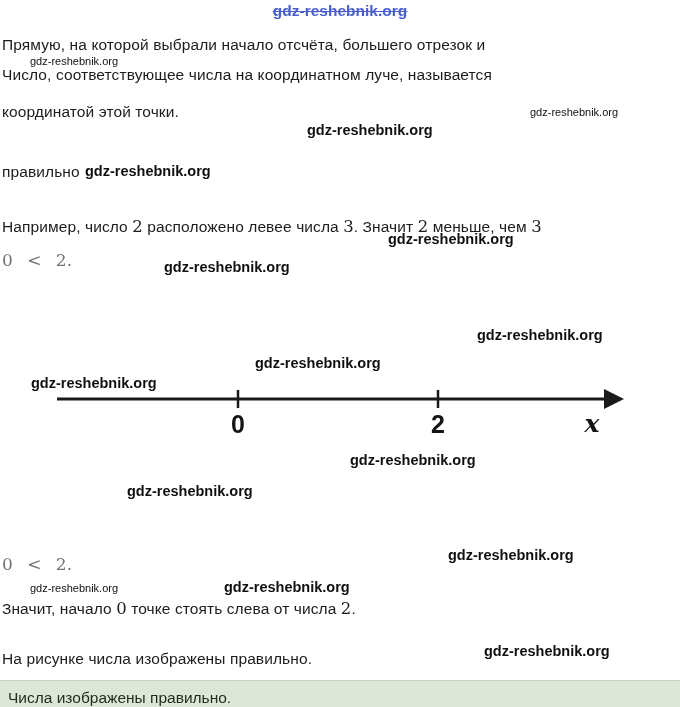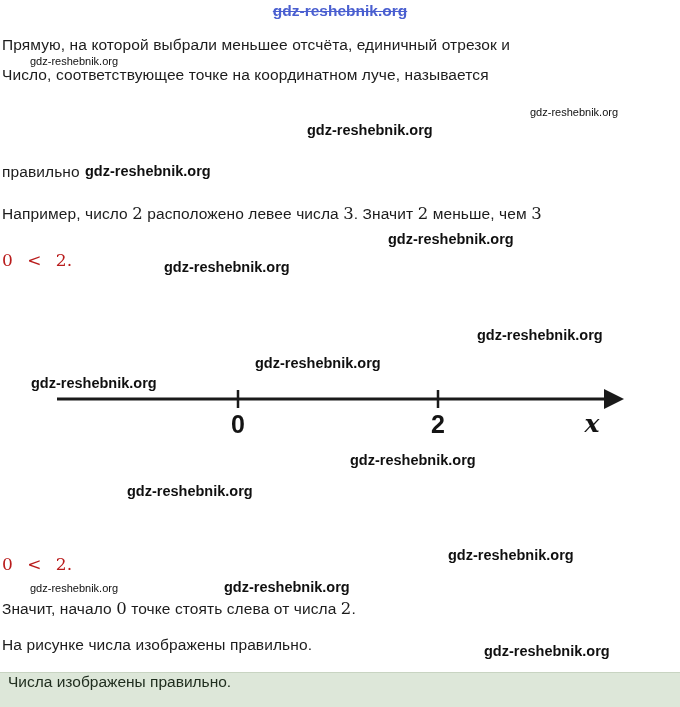--- a/index.html
+++ b/index.html
@@ -28,21 +28,21 @@
   .math {
     font-family: "DejaVu Serif", serif;
     font-size: 16.5px;
     font-style: normal;
   }
   .ineq {
     position: absolute;
     left: 2px;
     font-family: "DejaVu Serif", serif;
     font-size: 17px;
-    color: #b91c1c;
+    color: #737373;
     word-spacing: 9px;
     white-space: nowrap;
   }
   .wm {
     position: absolute;
     font-weight: bold;
     font-size: 14.5px;
     color: #101010;
     white-space: nowrap;
   }
@@ -81,62 +81,63 @@
     font-style: italic;
     font-weight: 600;
     font-size: 25px;
     fill: #141414;
   }
   .answer-bar {
     position: absolute;
     left: 0;
     bottom: 0;
     width: 680px;
-    height: 35px;
+    height: 27px;
     background: #dde7d9;
     border-top: 1px solid #c8d4c2;
     display: flex;
-    align-items: flex-start;
+    align-items: flex-end;
     padding-left: 8px;
     font-size: 15.5px;
     color: #202e1f;
     white-space: nowrap;
   }
 </style>
 </head>
 <body>
 
 <div class="page">
 
   <a class="wm-top">gdz-reshebnik.org</a>
 
-  <p class="line" style="top:36px">Прямую, на которой выбрали меньшее отсчёта, единичный отрезок и</p>
-  <p class="line" style="top:66px">Число, соответствующее точке на координатном луче, называется</p>
+  <p class="line" style="top:36px">Прямую, на которой выбрали начало отсчёта, большего отрезок и</p>
+  <p class="line" style="top:66px">Число, соответствующее числа на координатном луче, называется</p>
+  <p class="line" style="top:103px">координатой этой точки.</p>
 
   <p class="line" style="top:163px">правильно</p>
 
-  <p class="line" style="top:204px"><span>Например, число </span><span class="math">2</span><span> расположено левее числа </span><span class="math">3</span><span>. Значит </span><span class="math">2</span><span> меньше, чем </span><span class="math">3</span></p>
+  <p class="line" style="top:217px"><span>Например, число </span><span class="math">2</span><span> расположено левее числа </span><span class="math">3</span><span>. Значит </span><span class="math">2</span><span> меньше, чем </span><span class="math">3</span></p>
 
   <p class="ineq" style="top:250px">0 &lt; 2.</p>
 
   <svg class="numberline-svg" viewBox="0 0 680 62" xmlns="http://www.w3.org/2000/svg">
     <line x1="57" y1="19" x2="612" y2="19" stroke="#1a1a1a" stroke-width="3"></line>
     <polygon points="604,9 624,19 604,29" fill="#1a1a1a"></polygon>
     <line x1="238" y1="10" x2="238" y2="28" stroke="#1a1a1a" stroke-width="2.5"></line>
     <line x1="438" y1="10" x2="438" y2="28" stroke="#1a1a1a" stroke-width="2.5"></line>
     <text x="238" y="53" text-anchor="middle" class="nl-num">0</text>
     <text x="438" y="53" text-anchor="middle" class="nl-num">2</text>
     <text x="592" y="52" text-anchor="middle" class="nl-axis">x</text>
   </svg>
 
   <p class="ineq" style="top:554px">0 &lt; 2.</p>
 
   <p class="line" style="top:599px"><span>Значит, начало </span><span class="math">0</span><span> точке стоять слева от числа </span><span class="math">2</span><span>.</span></p>
 
-  <p class="line" style="top:636px">На рисунке числа изображены правильно.</p>
+  <p class="line" style="top:650px">На рисунке числа изображены правильно.</p>
 
   <span class="wm small" style="left:30px;top:55px">gdz-reshebnik.org</span>
   <span class="wm small" style="left:530px;top:106px">gdz-reshebnik.org</span>
   <span class="wm" style="left:307px;top:122px">gdz-reshebnik.org</span>
   <span class="wm" style="left:85px;top:163px">gdz-reshebnik.org</span>
   <span class="wm" style="left:388px;top:231px">gdz-reshebnik.org</span>
   <span class="wm" style="left:164px;top:259px">gdz-reshebnik.org</span>
   <span class="wm" style="left:477px;top:327px">gdz-reshebnik.org</span>
   <span class="wm" style="left:255px;top:355px">gdz-reshebnik.org</span>
   <span class="wm" style="left:31px;top:375px">gdz-reshebnik.org</span>

